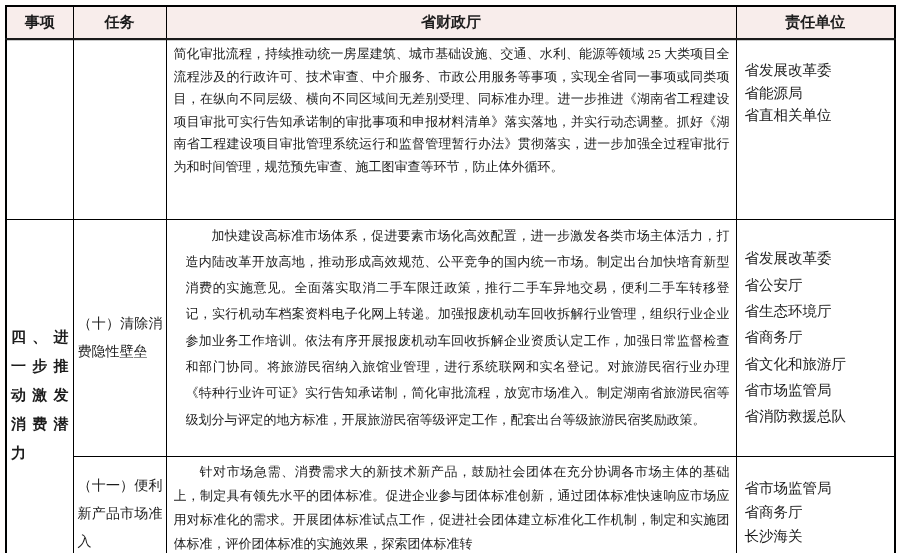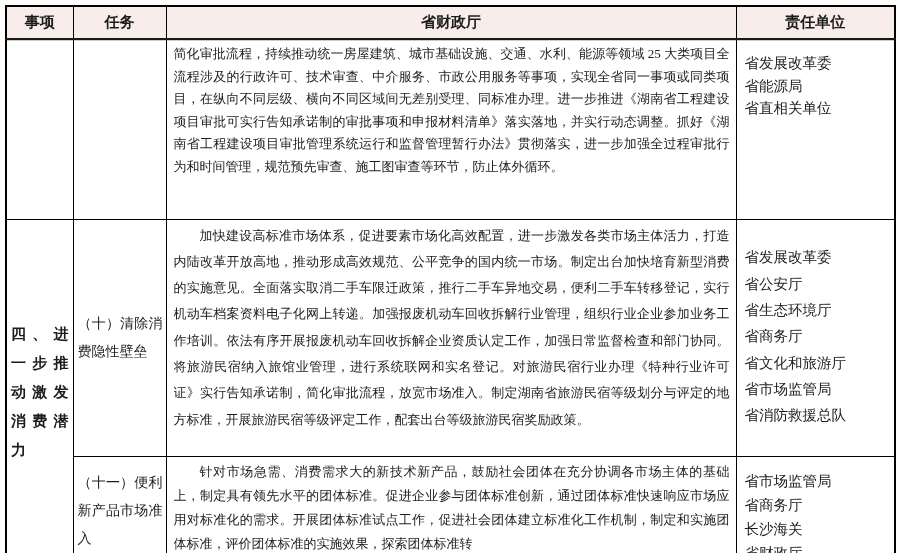--- a/index.html
+++ b/index.html
@@ -64,24 +64,23 @@
     font-size: 13px;
     padding: 3px 6px 0 7px;
     text-align: justify;
     word-break: break-all;
   }
   td.content-cell .clip { overflow: hidden; }
   .indent { text-indent: 2em; }
 
   td.units-cell {
     font-size: 14.5px;
-    padding: 13px 2px 0 8px;
+    padding: 19px 2px 0 8px;
     white-space: pre-line;
     word-break: keep-all;
-    font-family: Liberation Mono, monospace;
   }
   td.units-cell.middle { vertical-align: middle; padding-top: 0; }
 
   .lh1 { line-height: 22.5px; }
   .lh2 { line-height: 26.3px; }
   .lh3 { line-height: 24px; }
 
   tr.row1 { height: 180px; }
   tr.row2 { height: 237px; }
   tr.row3 { height: 96px; }
@@ -113,21 +112,21 @@
           <div class="clip" style="height:173px;">简化审批流程，持续推动统一房屋建筑、城市基础设施、交通、水利、能源等领域 25 大类项目全流程涉及的行政许可、技术审查、中介服务、市政公用服务等事项，实现全省同一事项或同类项目，在纵向不同层级、横向不同区域间无差别受理、同标准办理。进一步推进《湖南省工程建设项目审批可实行告知承诺制的审批事项和申报材料清单》落实落地，并实行动态调整。抓好《湖南省工程建设项目审批管理系统运行和监督管理暂行办法》贯彻落实，进一步加强全过程审批行为和时间管理，规范预先审查、施工图审查等环节，防止体外循环。</div>
         </td>
         <td class="units-cell lh1">省发展改革委
 省能源局
 省直相关单位</td>
       </tr>
       <tr class="row2">
         <td class="item-cell" rowspan="2">四、进一步推动激发消费潜力</td>
         <td class="task-cell">（十）清除消费隐性壁垒</td>
         <td class="content-cell lh2">
-          <div class="clip indent" style="height:233px;">加快建设高标准市场体系，促进要素市场化高效配置，进一步激发各类市场主体活力，打造内陆改革开放高地，推动形成高效规范、公平竞争的国内统一市场。制定出台加快培育新型消费的实施意见。全面落实取消二手车限迁政策，推行二手车异地交易，便利二手车转移登记，实行机动车档案资料电子化网上转递。加强报废机动车回收拆解行业管理，组织行业企业参加业务工作培训。依法有序开展报废机动车回收拆解企业资质认定工作，加强日常监督检查和部门协同。将旅游民宿纳入旅馆业管理，进行系统联网和实名登记。对旅游民宿行业办理《特种行业许可证》实行告知承诺制，简化审批流程，放宽市场准入。制定湖南省旅游民宿等级划分与评定的地方标准，开展旅游民宿等级评定工作，配套出台等级旅游民宿奖励政策。</div>
+          <div class="clip indent" style="height:233px;margin-left:12px;">加快建设高标准市场体系，促进要素市场化高效配置，进一步激发各类市场主体活力，打造内陆改革开放高地，推动形成高效规范、公平竞争的国内统一市场。制定出台加快培育新型消费的实施意见。全面落实取消二手车限迁政策，推行二手车异地交易，便利二手车转移登记，实行机动车档案资料电子化网上转递。加强报废机动车回收拆解行业管理，组织行业企业参加业务工作培训。依法有序开展报废机动车回收拆解企业资质认定工作，加强日常监督检查和部门协同。将旅游民宿纳入旅馆业管理，进行系统联网和实名登记。对旅游民宿行业办理《特种行业许可证》实行告知承诺制，简化审批流程，放宽市场准入。制定湖南省旅游民宿等级划分与评定的地方标准，开展旅游民宿等级评定工作，配套出台等级旅游民宿奖励政策。</div>
         </td>
         <td class="units-cell middle lh2">省发展改革委
 省公安厅
 省生态环境厅
 省商务厅
 省文化和旅游厅
 省市场监管局
 省消防救援总队</td>
       </tr>
       <tr class="row3">

